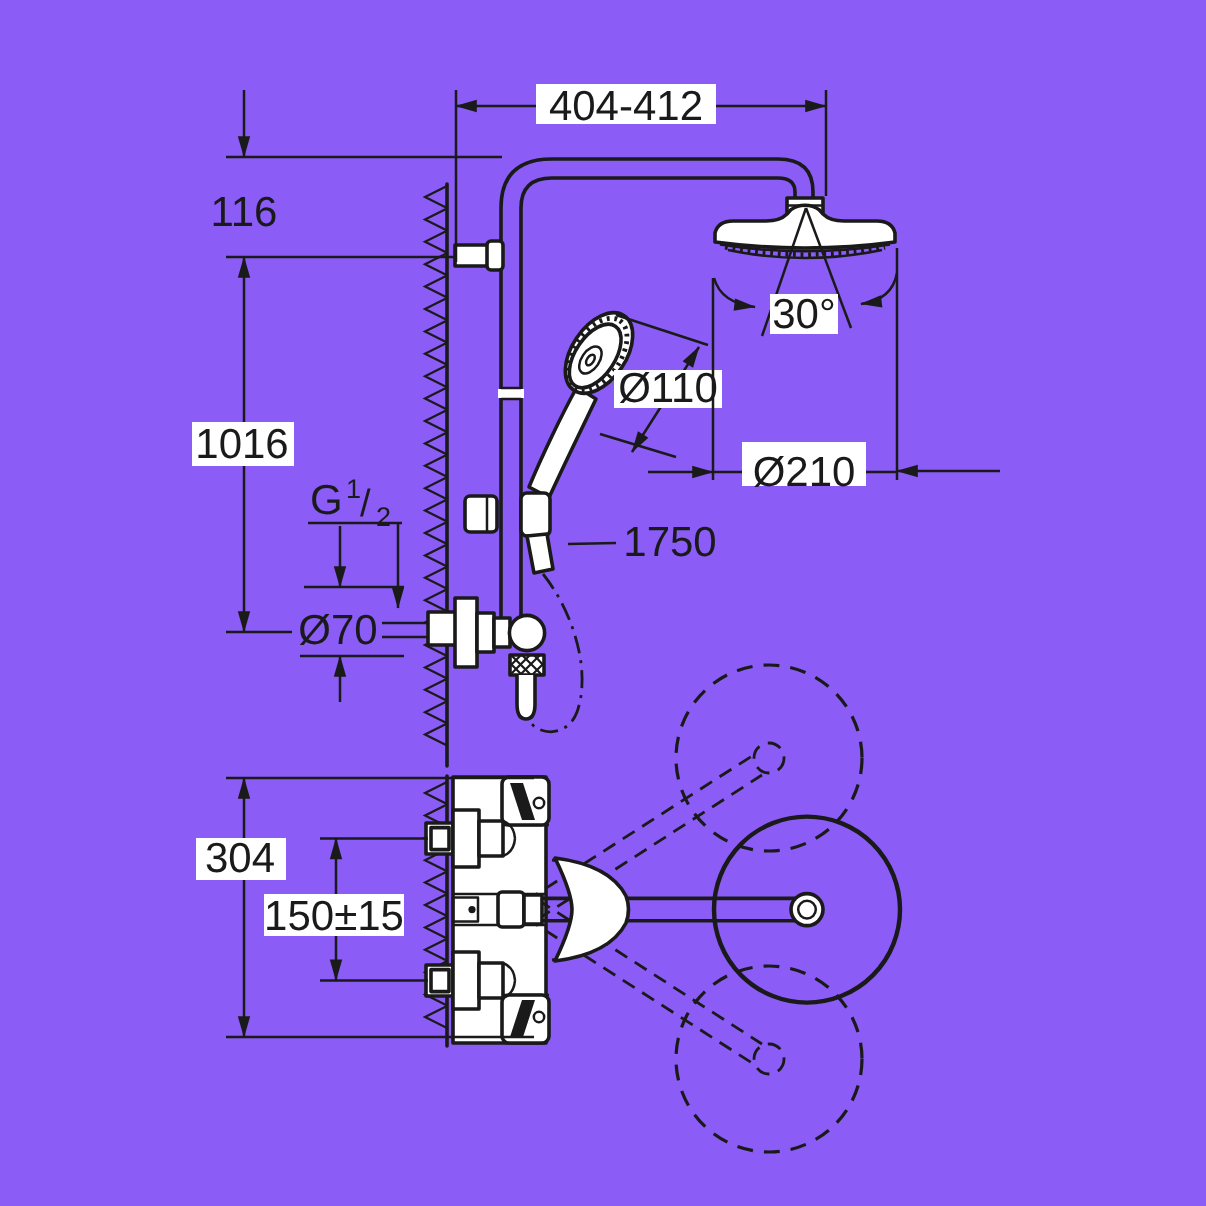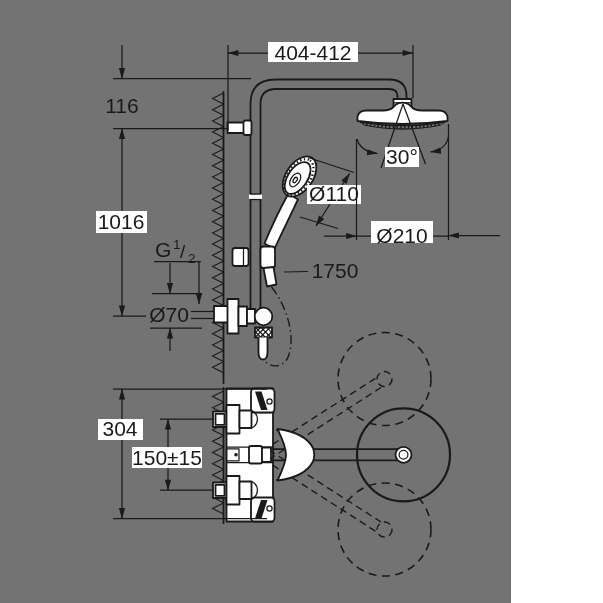--- a/index.html
+++ b/index.html
@@ -1,16 +1,16 @@
 <!DOCTYPE html>
 <html><head>
 <meta charset="utf-8">
 <style>
   html,body{margin:0;padding:0;background:#ffffff;}
-  .stage{position:relative;width:511px;height:603px;background:#737373;overflow:hidden;}
+  .stage{position:relative;width:603px;height:603px;background:#8b5cf6;overflow:hidden;}
   svg{position:absolute;left:0;top:0;}
   
   .o  {fill:none;stroke:#1a1a1a;stroke-width:1.8;stroke-linejoin:round;stroke-linecap:round;}
   .of {fill:#ffffff;stroke:#1a1a1a;stroke-width:1.8;stroke-linejoin:round;}
   .th {fill:none;stroke:#1a1a1a;stroke-width:1.25;stroke-linejoin:round;}
   .dim{fill:none;stroke:#1a1a1a;stroke-width:1.25;stroke-linecap:butt;}
   .hatch{fill:none;stroke:#1a1a1a;stroke-width:1.1;stroke-linecap:round;}
   .dash {fill:none;stroke:#1a1a1a;stroke-width:1.6;stroke-dasharray:8 5.5;}
   .dash2{fill:none;stroke:#1a1a1a;stroke-width:1.4;stroke-dasharray:7 4.5;}
   .chain{fill:none;stroke:#1a1a1a;stroke-width:1.4;stroke-dasharray:9 3.5 1.5 3.5;}

